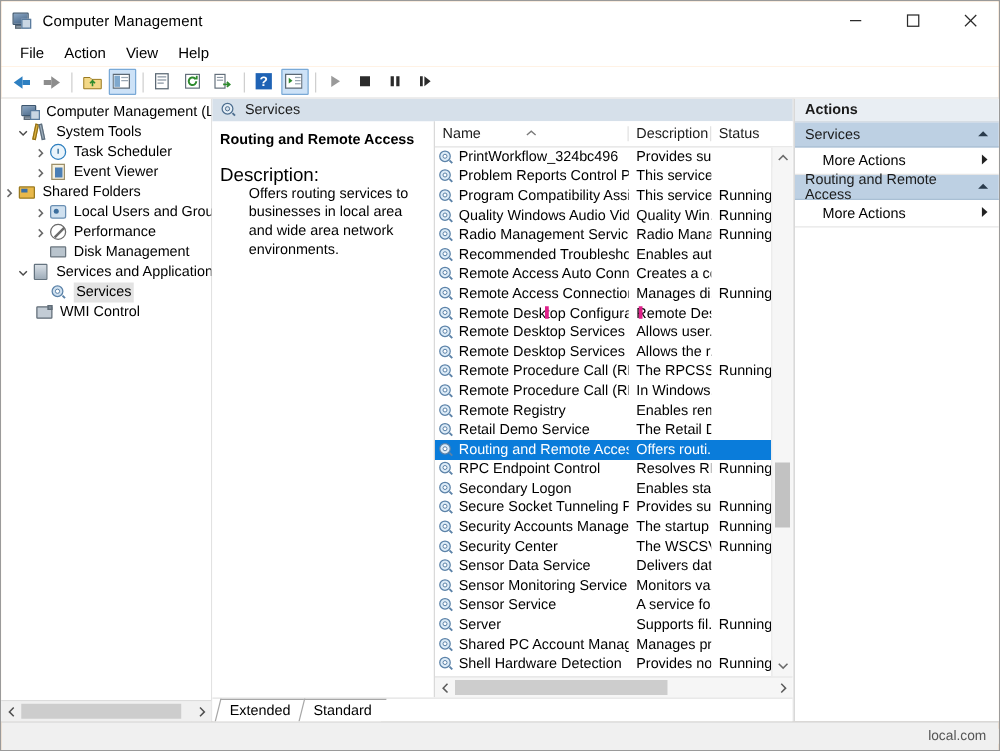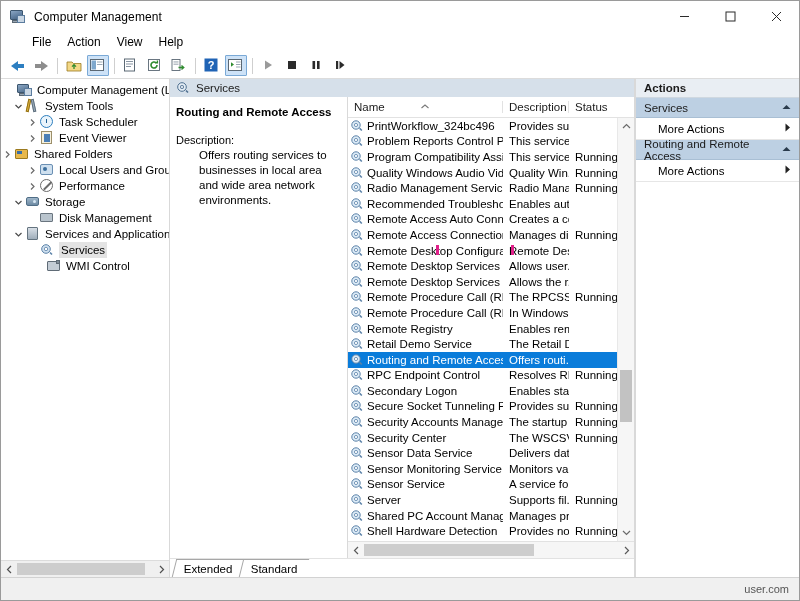--- a/index.html
+++ b/index.html
@@ -81,21 +81,21 @@
   }
   .win-btn svg { display: block; }
 
   
   .menubar {
     height: 21px;
     flex: 0 0 21px;
     display: flex;
     align-items: center;
     background: #ffffff;
-    padding-left: 23px;
+    padding-left: 7px;
   }
   .menu-item {
     font-size: 12px;
     padding: 2px 8px;
     color: #000;
     line-height: 15px;
   }
 
   
   .toolbar {
@@ -362,21 +362,21 @@
     overflow: hidden;
   }
   .detail-title {
     font-size: 11.5px;
     font-weight: bold;
     color: #000;
     margin-bottom: 14px;
     line-height: 14px;
   }
   .detail-desc-label {
-    font-size: 11px;
+    font-size: 15px;
     color: #000;
     line-height: 15px;
   }
   .detail-desc-body {
     font-size: 11.5px;
     color: #000;
     line-height: 15px;
     margin-left: 23px;
   }
 
@@ -823,31 +823,20 @@
                 <path d="M3 1.5l3 3-3 3" stroke="#6a6a6a" stroke-width="1.2" fill="none"></path>
               </svg>
             </span>
           <span class="ticon">
               <span class="ic-perf"></span>
             </span>
           <span class="tlabel">Performance</span>
         </div>
 
 
-        <div class="tnode" style="padding-left:11px;">
-          <span class="chev">
-              <svg width="9" height="9" viewBox="0 0 9 9">
-                <path d="M1.5 3l3 3 3-3" stroke="#4a4a4a" stroke-width="1.2" fill="none"></path>
-              </svg>
-            </span>
-          <span class="ticon">
-              <span class="ic-storage"></span>
-            </span>
-          <span class="tlabel">Storage</span>
-        </div>
 
         <div class="tnode" style="padding-left:25px;">
           <span class="chev"></span>
           <span class="ticon">
               <span class="ic-disk"></span>
             </span>
           <span class="tlabel">Disk Management</span>
         </div>
 
         <div class="tnode" style="padding-left:11px;">
@@ -869,21 +858,21 @@
               <svg width="13" height="13" viewBox="0 0 13 13">
                 <circle cx="6" cy="6" r="4.3" fill="#cfe0ef" stroke="#5b82a8" stroke-width="1"></circle>
                 <circle cx="6" cy="6" r="1.7" fill="#ffffff" stroke="#5b82a8" stroke-width="0.8"></circle>
                 <path d="M10 9.5l2 2" stroke="#5b82a8" stroke-width="1.6"></path>
               </svg>
             </span>
           </span>
           <span class="tlabel">Services</span>
         </div>
 
-        <div class="tnode" style="padding-left:32px;">
+        <div class="tnode" style="padding-left:14px;">
           <span class="chev"></span>
           <span class="ticon">
               <span class="ic-wmi"></span>
             </span>
           <span class="tlabel">WMI Control</span>
         </div>
 
       </div>
 
       <div class="hscroll">
@@ -1412,16 +1401,16 @@
         </span>
       </div>
 
       <div class="act-spacer"></div>
     </div>
 
   </div>
 
   <div class="statusbar">
     <div class="status-left"></div>
-    <div class="watermark">user.com</div>
+    <div class="watermark">local.com</div>
   </div>
 
 </div>
 
 </body></html>

